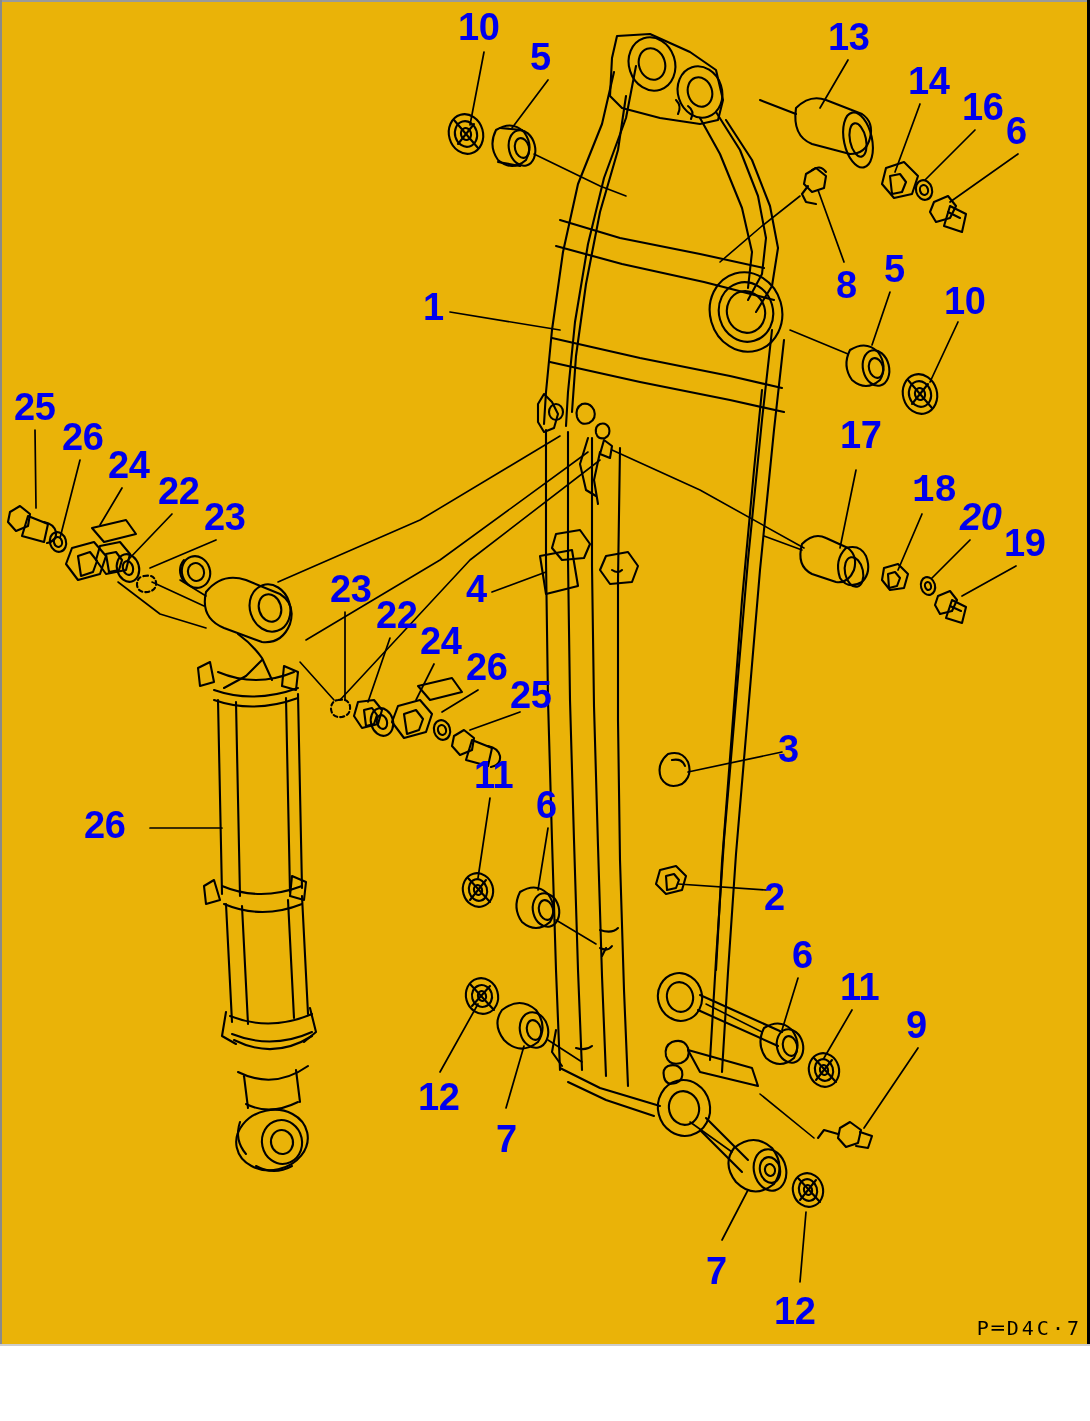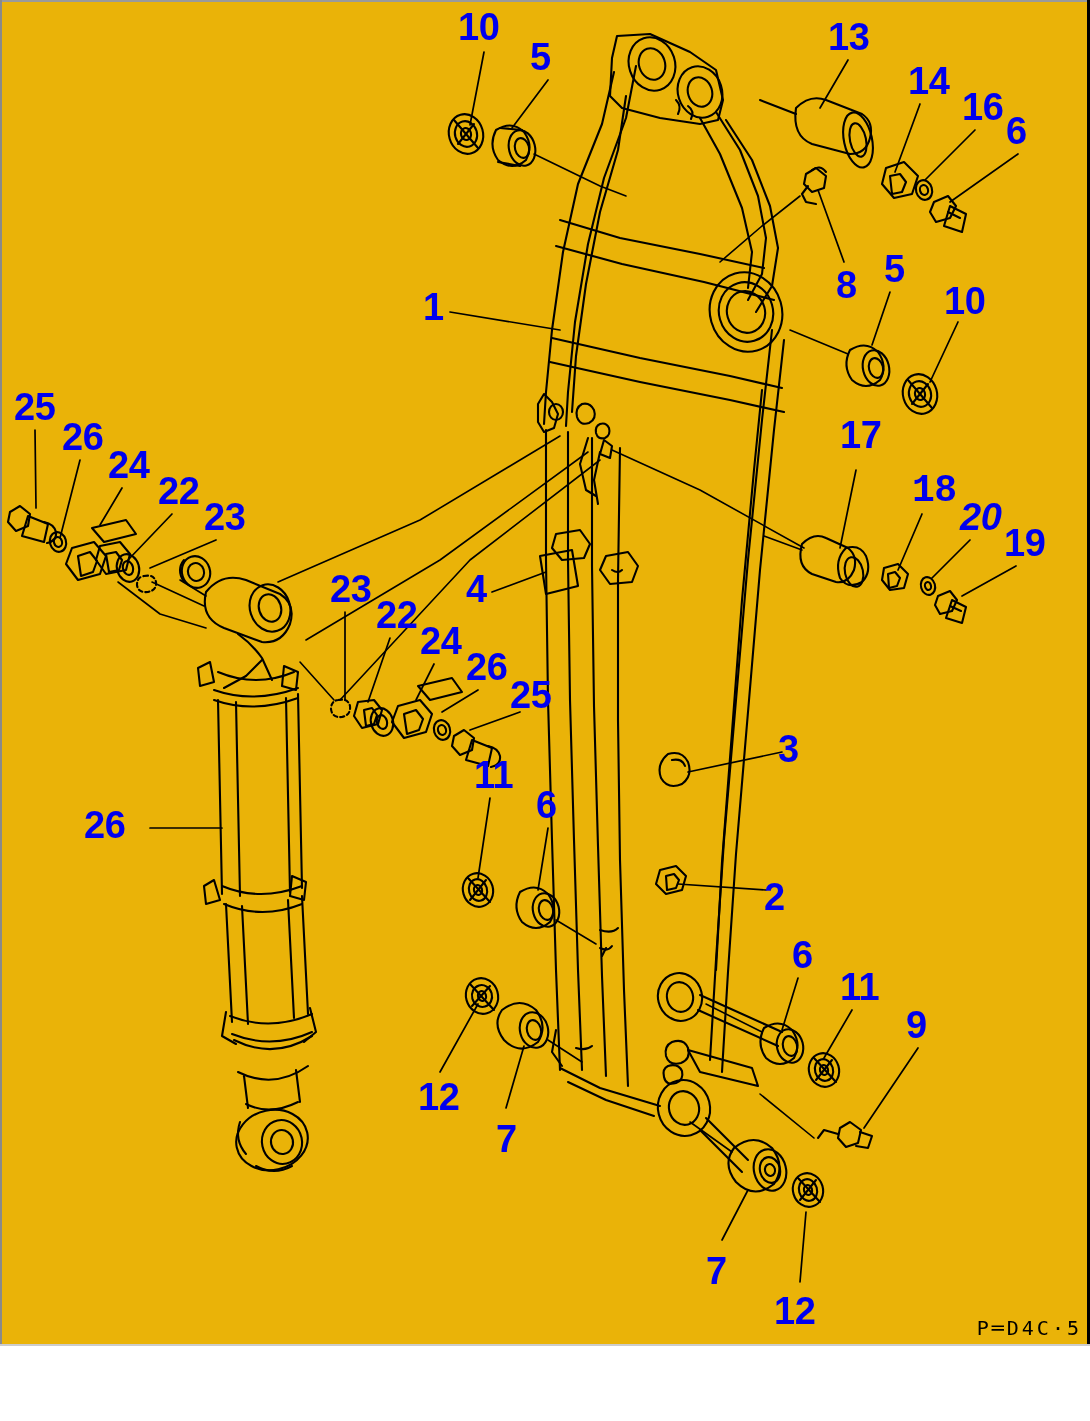--- a/index.html
+++ b/index.html
@@ -480,15 +480,15 @@
       <div class="callout" style="left: 764px; top: 878px;">2</div>
       <div class="callout" style="left: 792px; top: 936px;">6</div>
       <div class="callout" style="left: 840px; top: 968px;">11</div>
       <div class="callout" style="left: 906px; top: 1006px;">9</div>
       <div class="callout" style="left: 418px; top: 1078px;">12</div>
       <div class="callout" style="left: 496px; top: 1120px;">7</div>
       <div class="callout" style="left: 706px; top: 1252px;">7</div>
       <div class="callout" style="left: 774px; top: 1292px;">12</div>
     </div>
 
-  <div id="footer-code">P═D4C·5</div>
+  <div id="footer-code">P═D4C·7</div>
 
 </div>
 
 </body></html>

